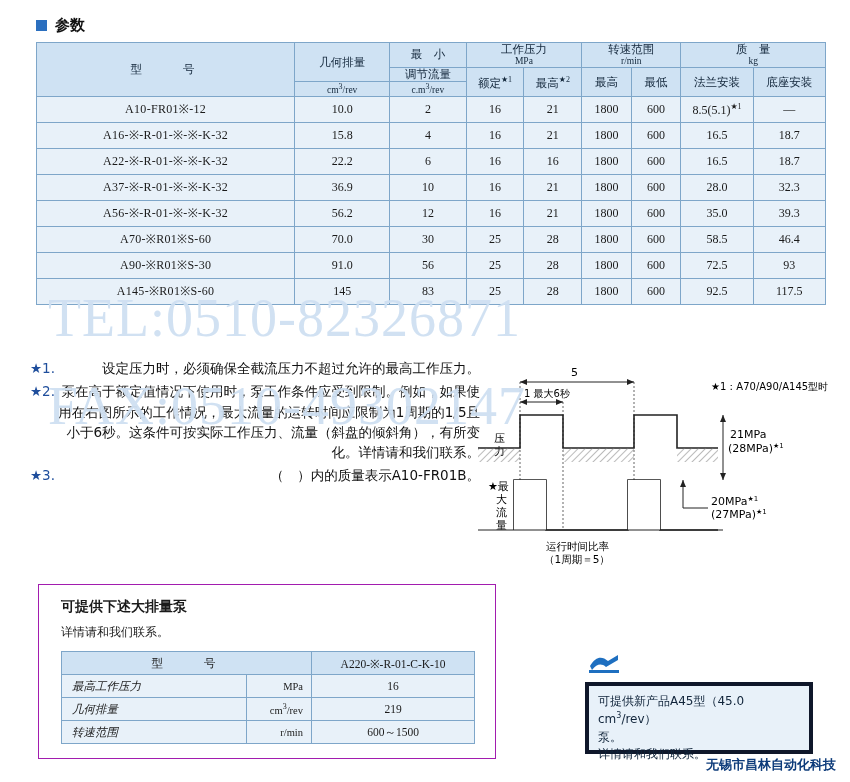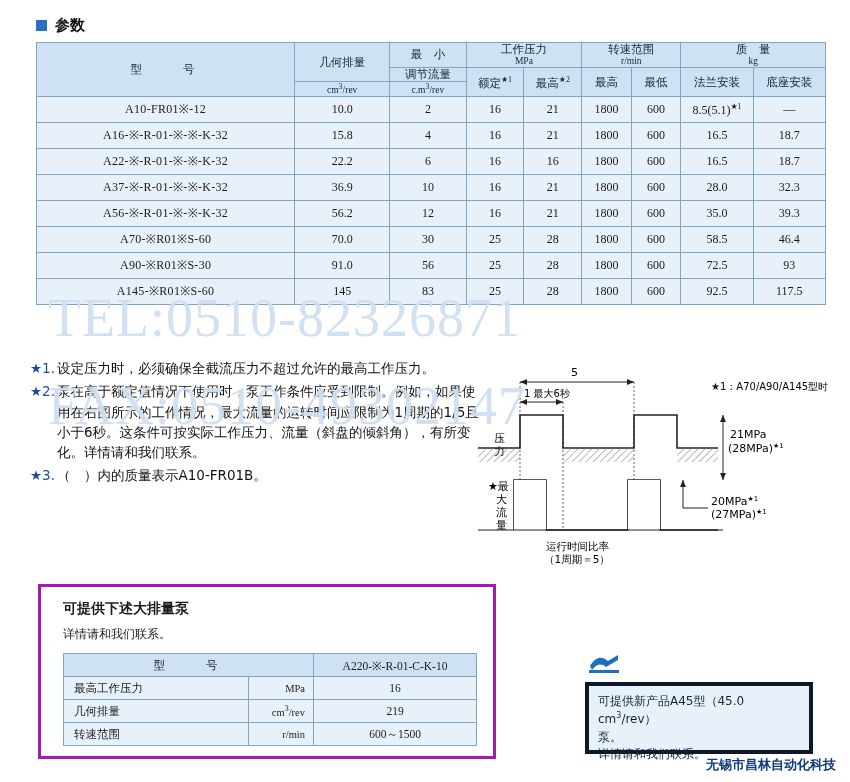--- a/index.html
+++ b/index.html
@@ -75,21 +75,21 @@
     left: 30px;
     top: 358px;
     width: 450px;
     font-size: 13.5px;
     line-height: 1.5;
     font-family: "DejaVu Sans", sans-serif;
     color: #111;
   }
   .note { display: flex; margin-bottom: 3px; }
   .note .star { color: #1f4e9c; margin-right: 2px; white-space: nowrap; }
-  .note .body { flex: 1; }
+  .note .body { flex: 1; text-align: right; }
 
   
   .watermark {
     position: absolute;
     left: 20px;
     top: 288px;
     width: 760px;
     color: #cfe0f2;
     font-family: "Liberation Serif", serif;
     font-size: 54px;
@@ -115,21 +115,21 @@
   }
   .diagram svg { display: block; }
 
   
   .big-pump-box {
     position: absolute;
     left: 38px;
     top: 584px;
     width: 458px;
     height: 175px;
-    border: 3px solid #a21caf;
+    border: 1px solid #a21caf;
     background: #fff;
   }
   .big-pump-box .title {
     font-family: "DejaVu Sans", sans-serif;
     font-size: 14px;
     font-weight: bold;
     margin: 13px 0 0 22px;
   }
   .big-pump-box .sub {
     font-family: "DejaVu Sans", sans-serif;
@@ -147,20 +147,21 @@
     height: 23px;
     vertical-align: middle;
   }
   .sub-table thead th { background: #cfe2f3; font-weight: normal; }
   .sub-table tbody td { background: #e8f1f9; }
   .sub-table .lbl {
     text-align: left;
     padding-left: 10px;
     width: 185px;
     background: #e8f1f9;
+    font-style: italic;
   }
   .sub-table .un {
     text-align: right;
     padding-right: 8px;
     width: 65px;
     background: #e8f1f9;
     font-size: 10.5px;
   }
   .sub-table .val { text-align: center; }
   .sub-table thead .mdl { letter-spacing: 6px; text-align: center; }

